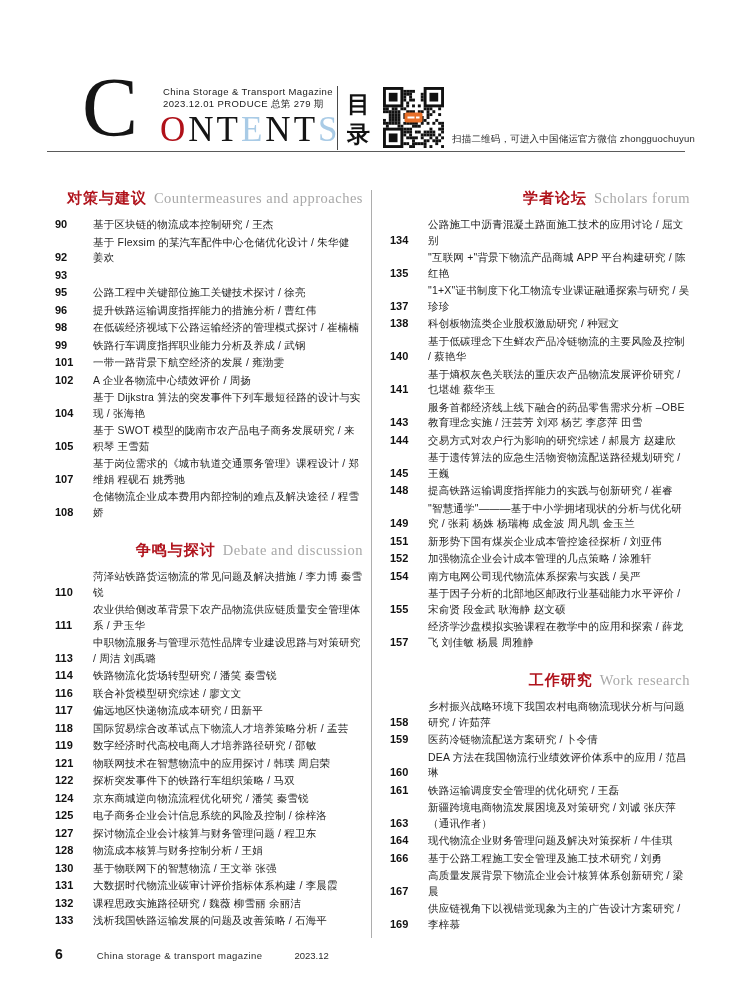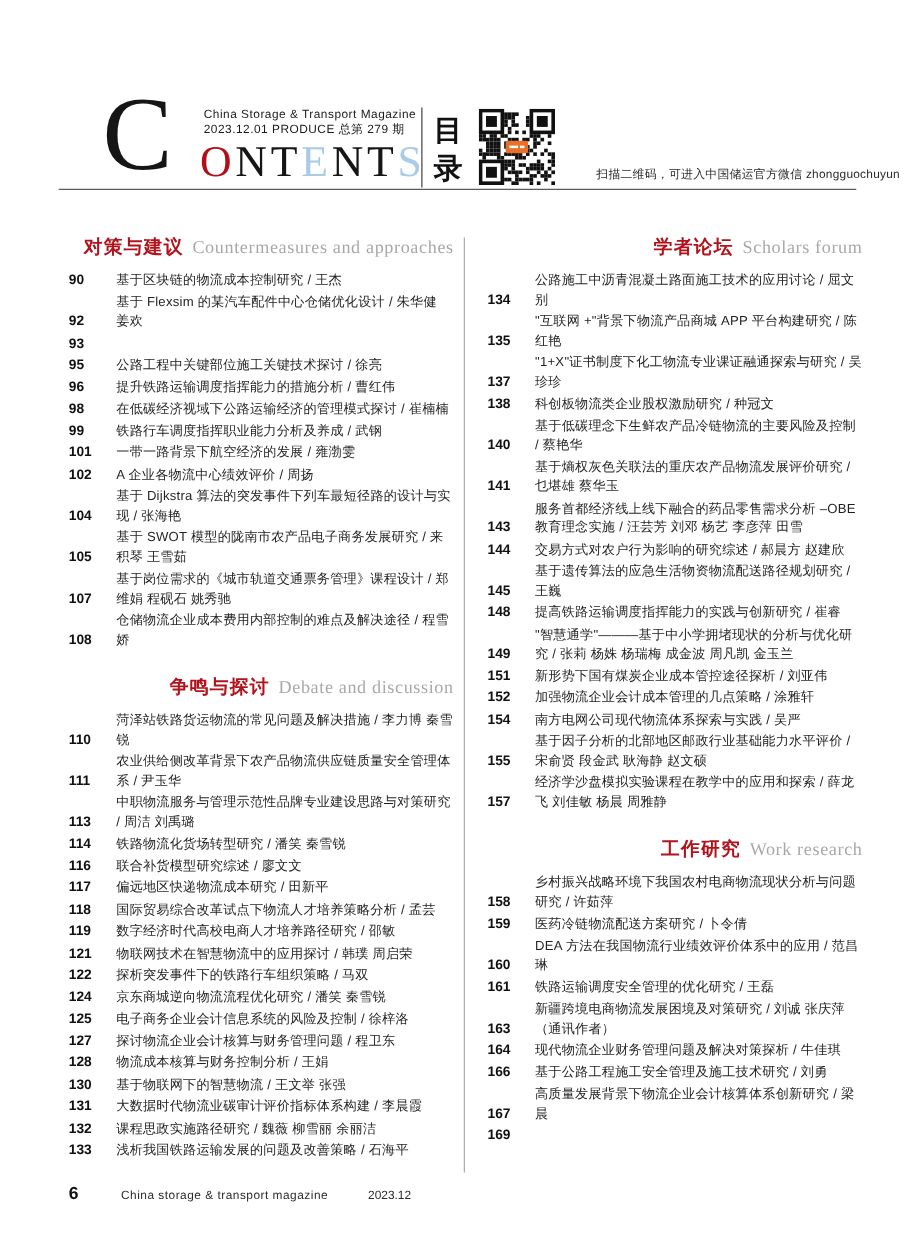--- a/index.html
+++ b/index.html
@@ -29,21 +29,21 @@
   }
   .head-vline{position:absolute;left:337px;top:86px;width:1px;height:64px;background:#4a4a4a;}
   .mulu{
     position:absolute;left:347px;top:90px;width:26px;
     font-size:23px;line-height:30px;font-weight:600;color:#111;
     word-break:break-all;text-align:left;
     font-family:"Liberation Serif","DejaVu Serif",serif;
   }
   .qr{position:absolute;left:383px;top:87px;width:61px;height:61px;}
   .qr svg{display:block;width:100%;height:100%;}
-  .qr-caption{position:absolute;left:477px;top:133px;font-size:9.5px;color:#2a2a2a;letter-spacing:.2px;}
+  .qr-caption{position:absolute;left:452px;top:133px;font-size:9.5px;color:#2a2a2a;letter-spacing:.2px;}
   .head-rule{position:absolute;left:47px;top:151px;width:638px;height:1px;background:#5a5a5a;}
   
   .col{position:absolute;top:188px;}
   .col-left{left:55px;width:308px;}
   .col-right{left:390px;width:300px;}
   .col-divider{position:absolute;left:371px;top:190px;width:1px;height:748px;background:#adadad;}
   .section{margin:0 0 0 0;}
   .section + .section{margin-top:20px;}
   .section h2{
     margin:0 0 9px 0;font-size:15px;line-height:20px;white-space:nowrap;text-align:right;
@@ -543,20 +543,21 @@
     <span class="ttl">基于公路工程施工安全管理及施工技术研究 / 刘勇</span>
   </div>
 
   <div class="entry">
     <span class="pg">167</span>
     <span class="ttl">高质量发展背景下物流企业会计核算体系创新研究 / 梁晨</span>
   </div>
 
   <div class="entry">
     <span class="pg">169</span>
+    <span class="ttl">供应链视角下以视错觉现象为主的广告设计方案研究 / 李梓慕</span>
   </div>
 </div>
   </div>
 </div>
 
   <div class="footer">
     <span class="pnum">6</span>
     <span class="fmag">China storage &amp; transport magazine</span>
     <span class="fdate">2023.12</span>
   </div>

